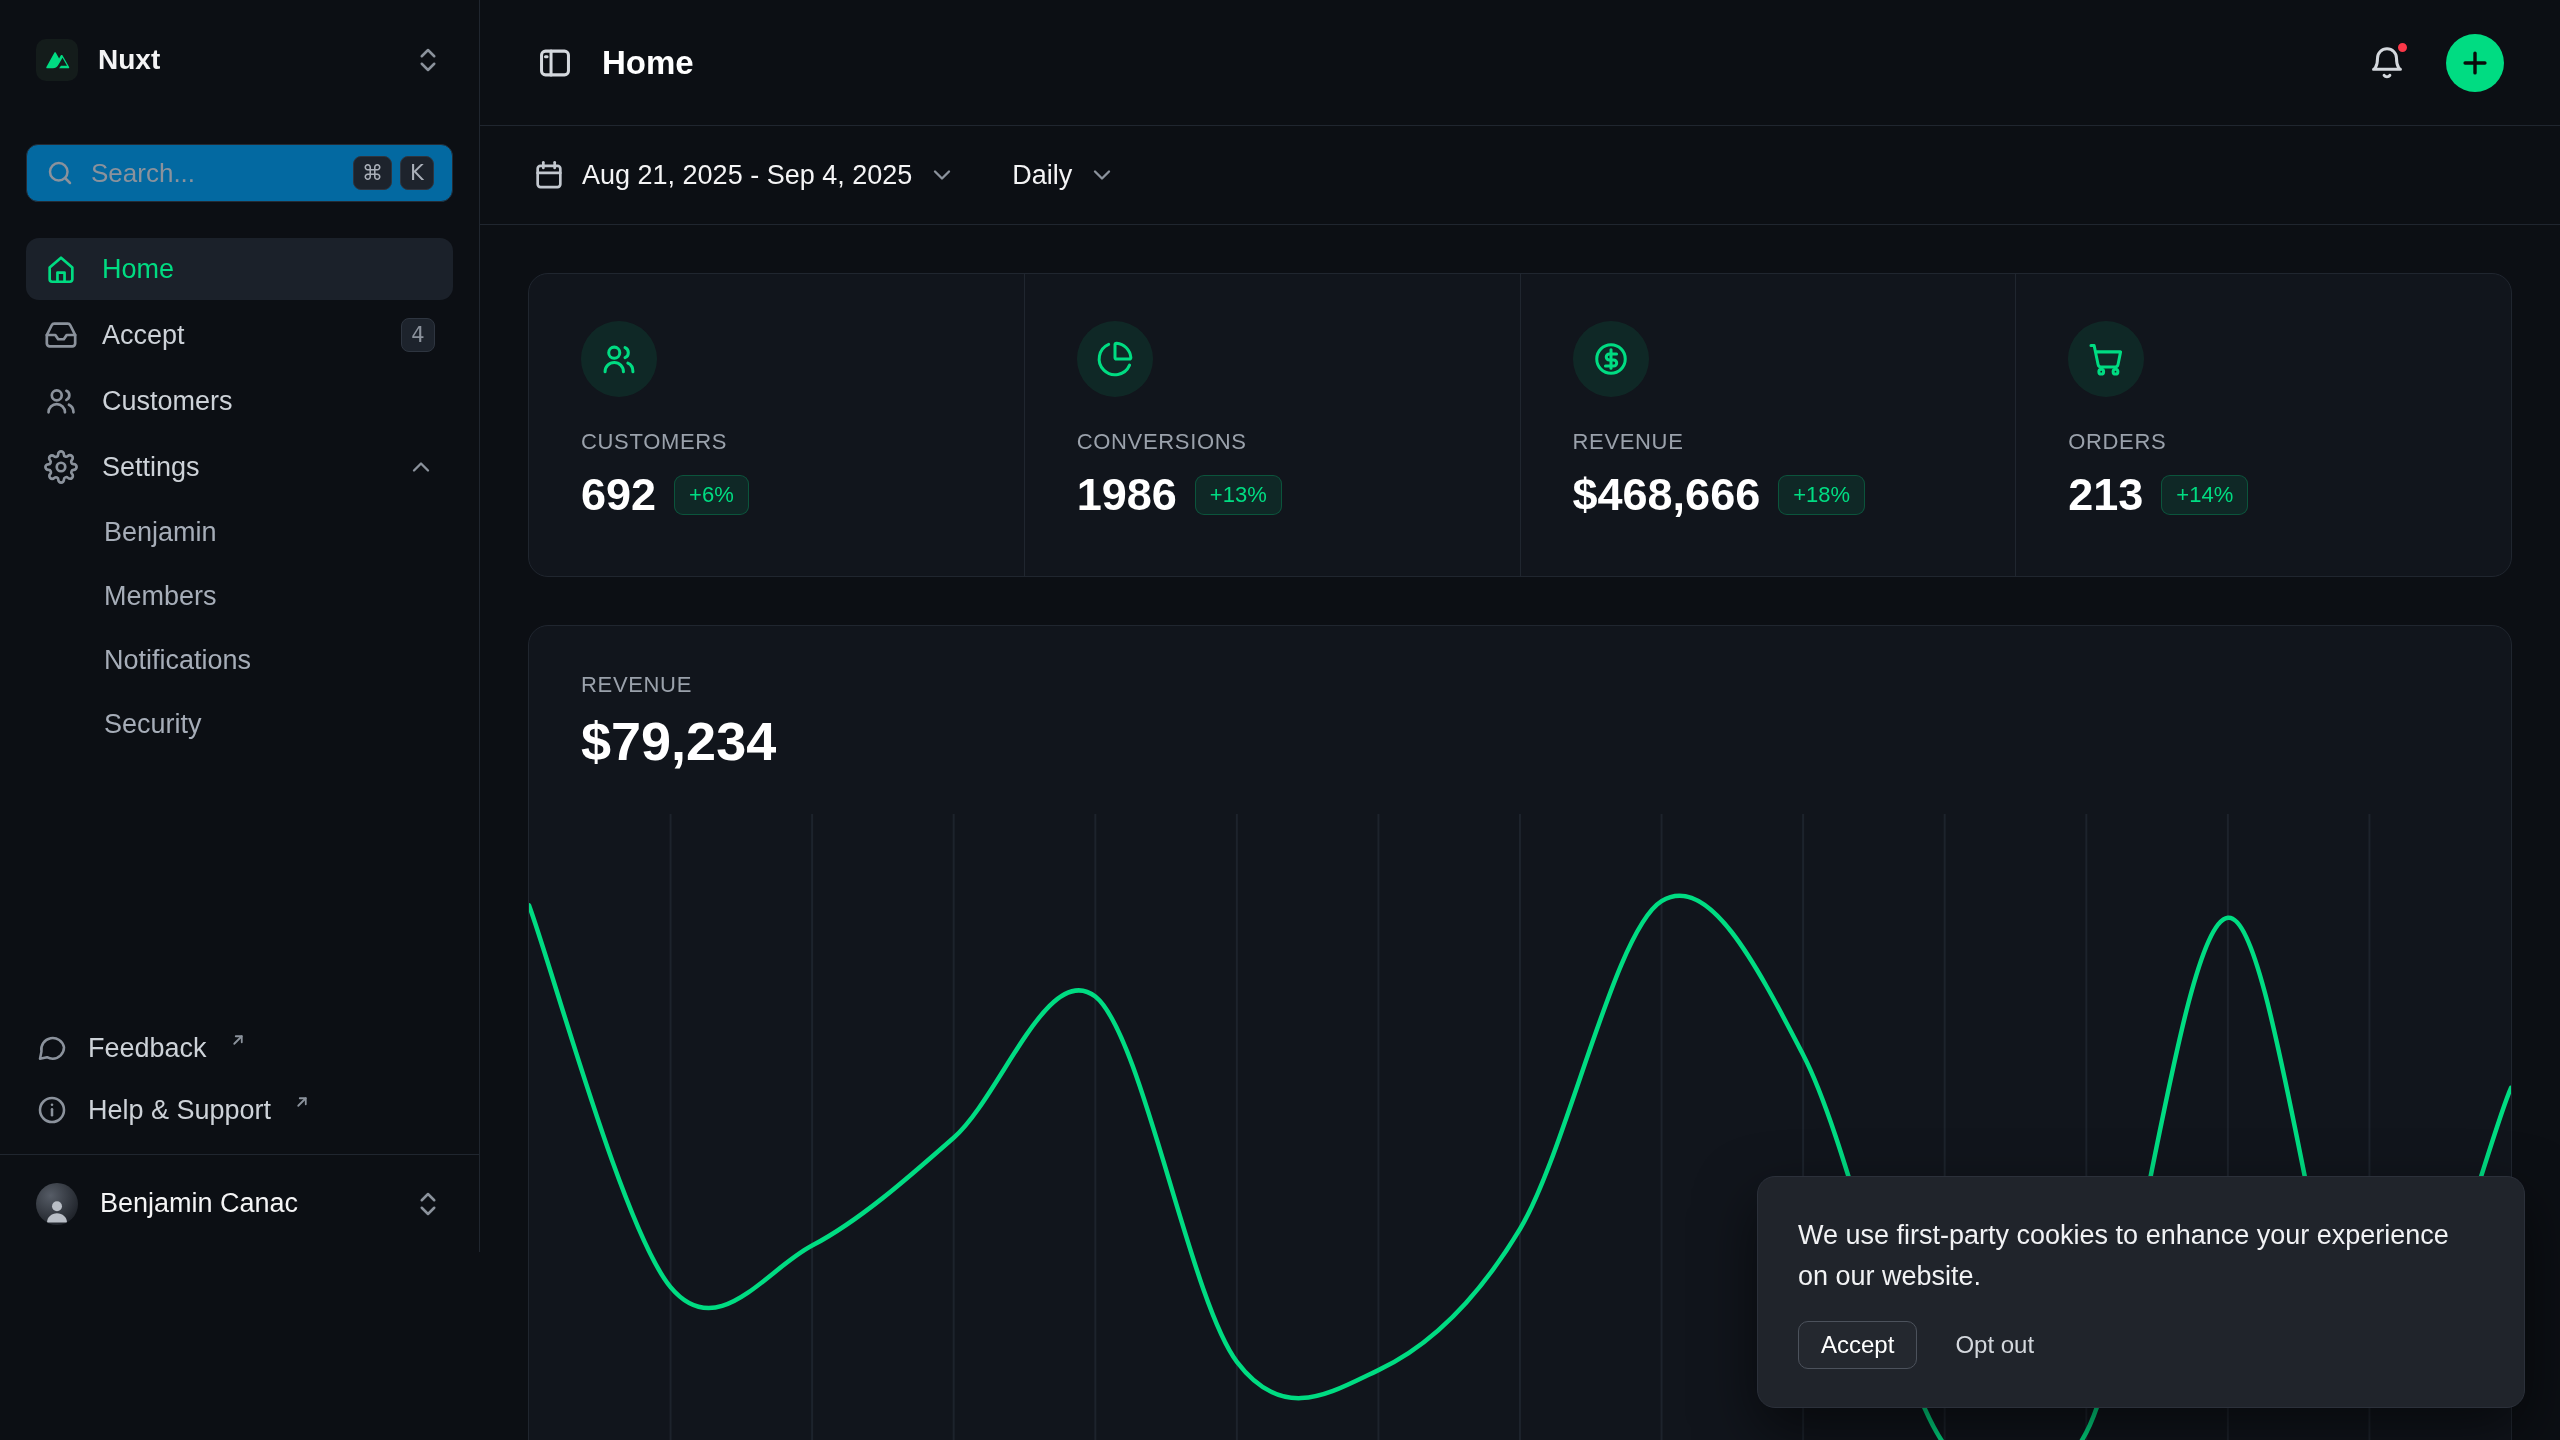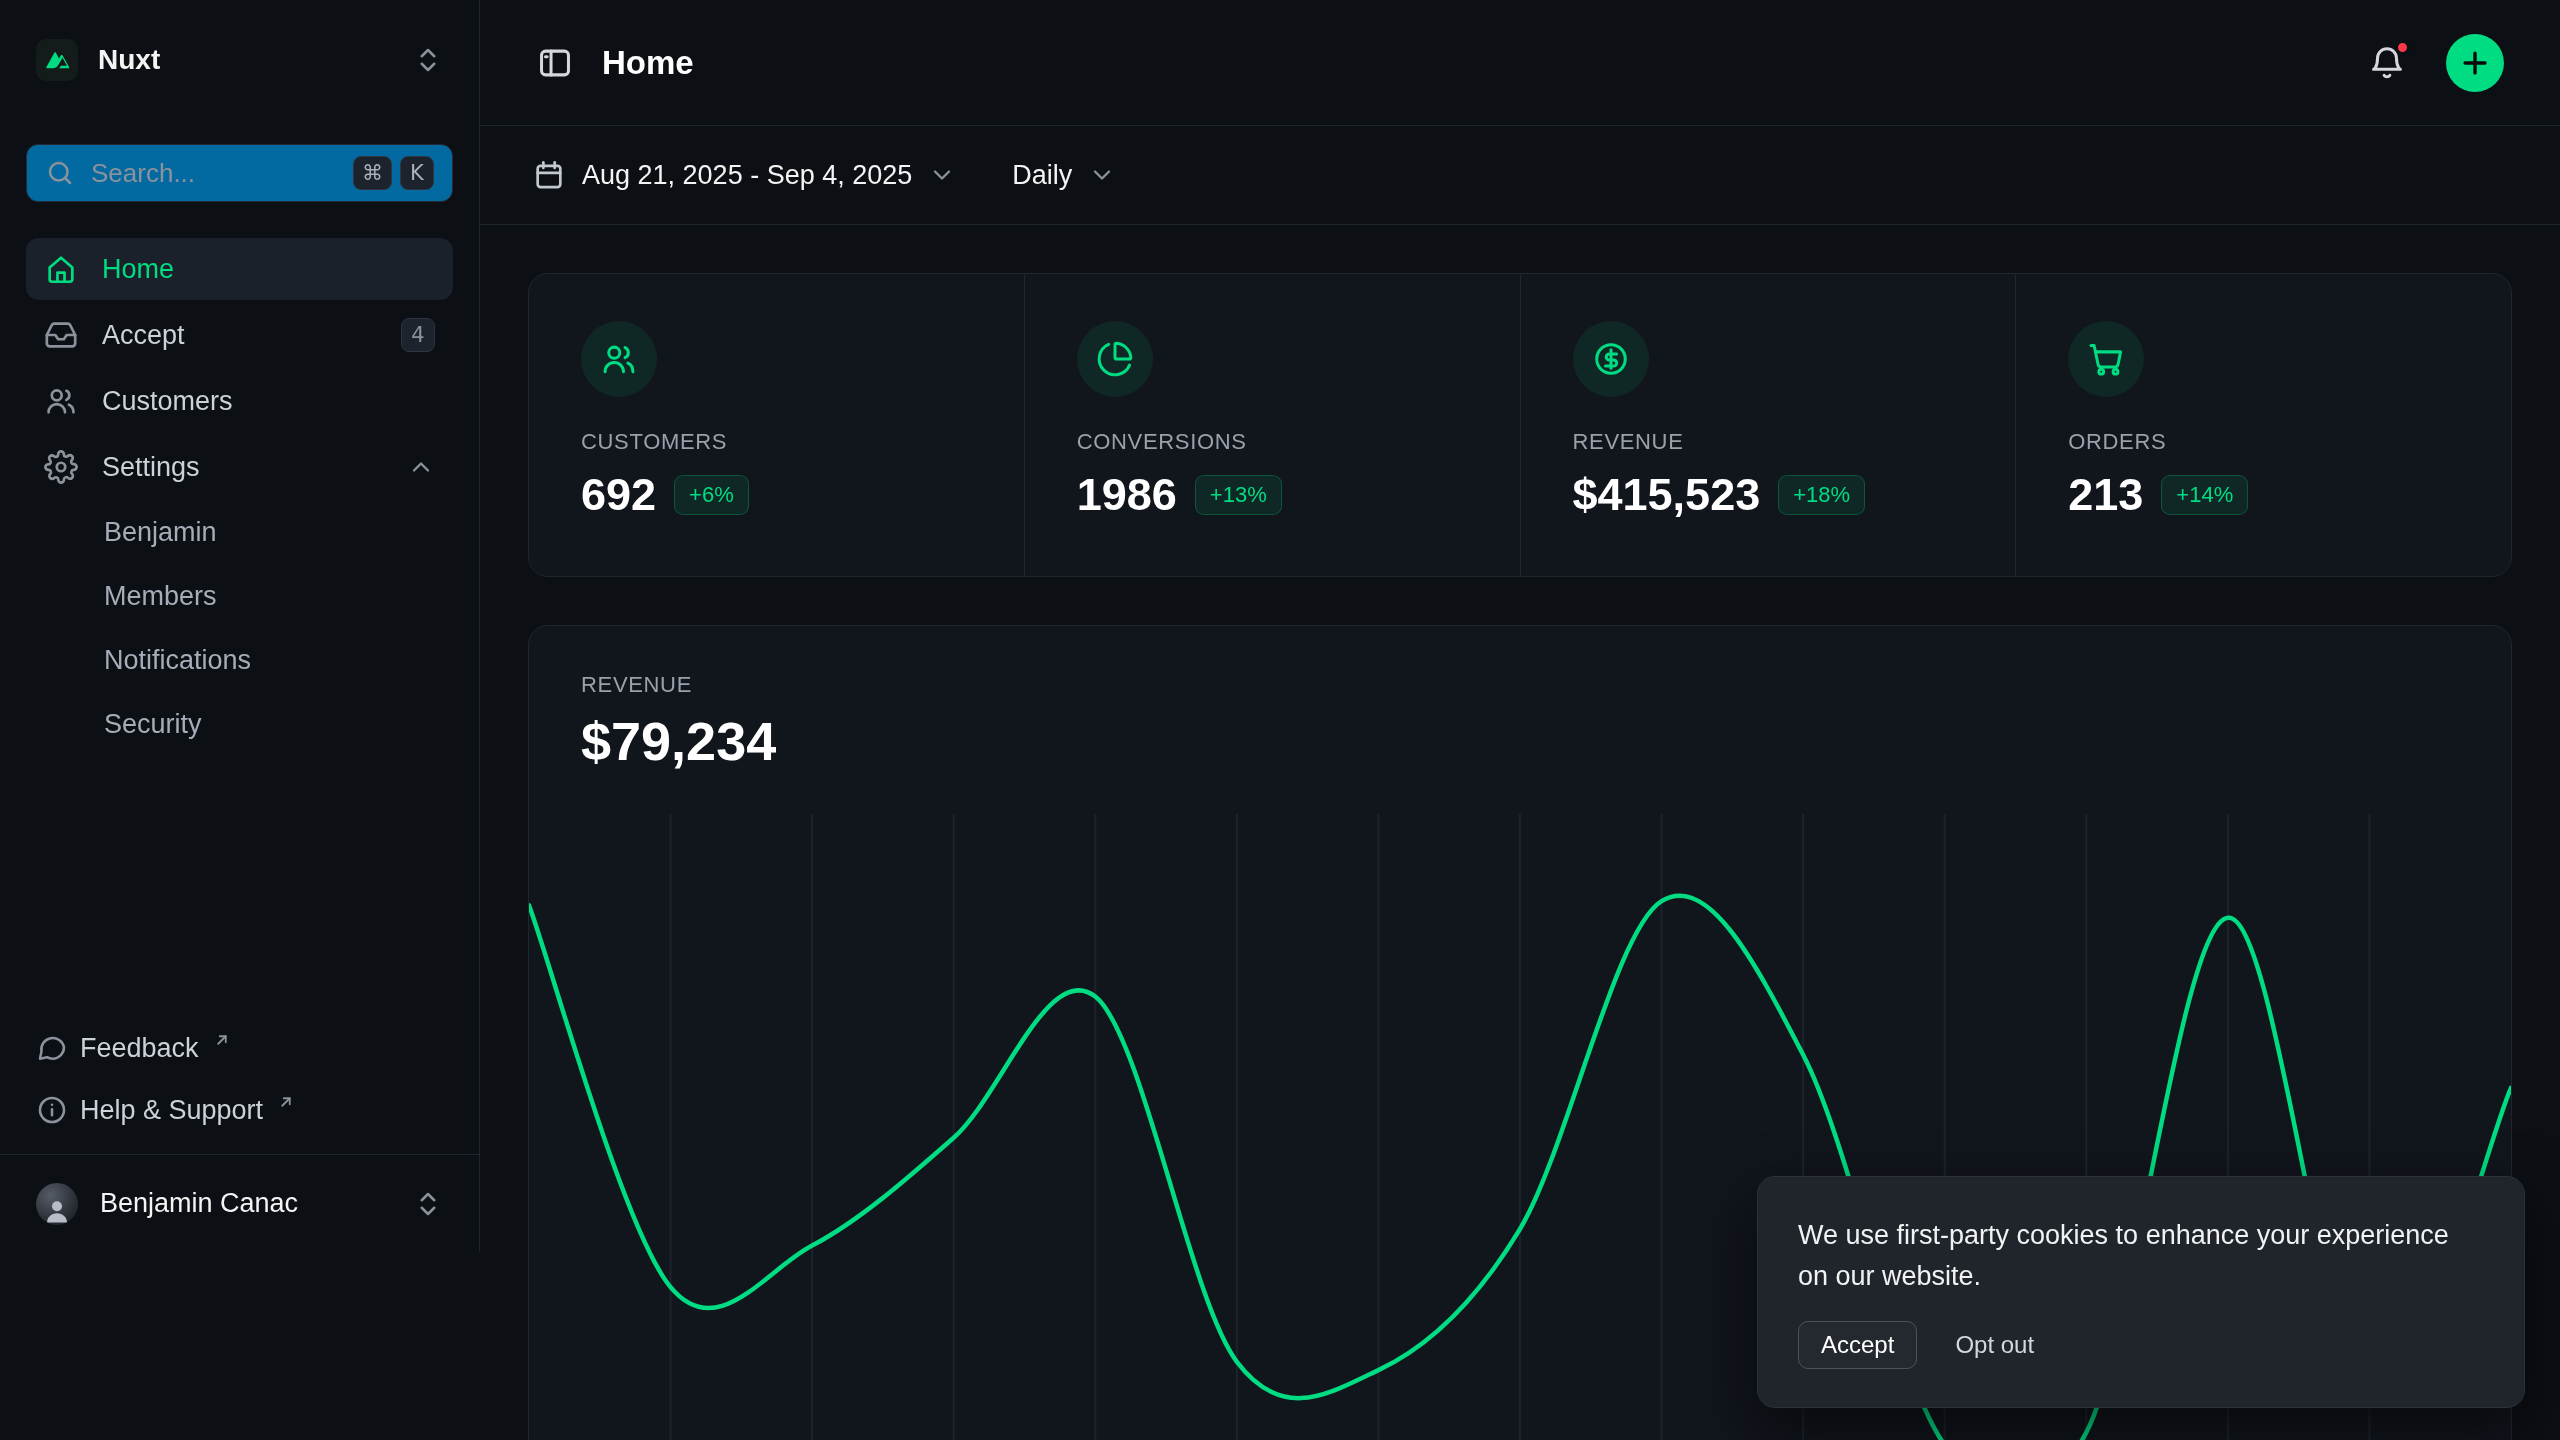--- a/index.html
+++ b/index.html
@@ -43,21 +43,21 @@
   .nav-item{display:flex;align-items:center;gap:24px;height:62px;padding:0 18px;border-radius:13px;
     color:var(--navtxt);font-size:27px;font-weight:500}
   .nav-item .nicon{color:var(--dim);flex:none}
   .nav-item.active{background:var(--elevated);color:var(--accent)}
   .nav-item.active .nicon{color:var(--accent)}
   .nav-item .trail{margin-left:auto;color:var(--dim)}
   .sub-item{display:flex;align-items:center;height:60px;padding-left:78px;border-radius:13px;
     color:#a6adb8;font-size:27px;font-weight:500}
 
   .side-footer{margin-top:auto;display:flex;flex-direction:column;gap:6px;padding-bottom:16px}
-  .foot-item{display:flex;align-items:center;gap:12px;height:56px;padding:0 10px;border-radius:12px;
+  .foot-item{display:flex;align-items:center;gap:20px;height:56px;padding:0 10px;border-radius:12px;
     color:var(--navtxt);font-size:27px;font-weight:500}
   .foot-item .nicon{color:var(--dim)}
   .ext{color:var(--dim);transform:translateY(-8px);margin-left:2px}
 
   .user-row{border-top:1px solid var(--border);margin:0 -26px;padding:20px 36px;height:98px;
     display:flex;align-items:center;gap:22px}
   .avatar{width:42px;height:42px;border-radius:50%;flex:none;
     background:radial-gradient(circle at 35% 30%, #565c66, #21252c 75%);
     display:flex;align-items:flex-end;justify-content:center;overflow:hidden}
   .user-name{font-size:27px;font-weight:500;color:var(--txt)}
@@ -356,21 +356,21 @@
         <div class="stat-cell" data-interactable="false">
           <span class="stat-icon" data-interactable="false">
             <svg width="38" height="38" viewBox="0 0 24 24" fill="none" stroke="currentColor" stroke-width="1.9" stroke-linecap="round" stroke-linejoin="round">
                 <circle cx="12" cy="12" r="9"></circle>
                 <path d="M15.5 8.8h-4.6a1.9 1.9 0 1 0 0 3.8h2.8a1.9 1.9 0 1 1 0 3.8H8.5"></path>
                 <path d="M12 17.8V6.2"></path>
               </svg>
           </span>
           <span class="stat-label" data-interactable="false">REVENUE</span>
           <span class="stat-value-row">
-            <span class="stat-value" data-interactable="false">$415,523</span>
+            <span class="stat-value" data-interactable="false">$468,666</span>
             <span class="badge-green" data-interactable="false">+18%</span>
           </span>
         </div>
 
         <div class="stat-cell" data-interactable="false">
           <span class="stat-icon" data-interactable="false">
             <svg width="38" height="38" viewBox="0 0 24 24" fill="none" stroke="currentColor" stroke-width="1.9" stroke-linecap="round" stroke-linejoin="round">
                 <circle cx="9" cy="20" r="1.5"></circle>
                 <circle cx="18" cy="20" r="1.5"></circle>
                 <path d="M2.5 3.5h2l2.5 12a2 2 0 0 0 2 1.6h8.6a2 2 0 0 0 2-1.6l1.6-8H6"></path>

